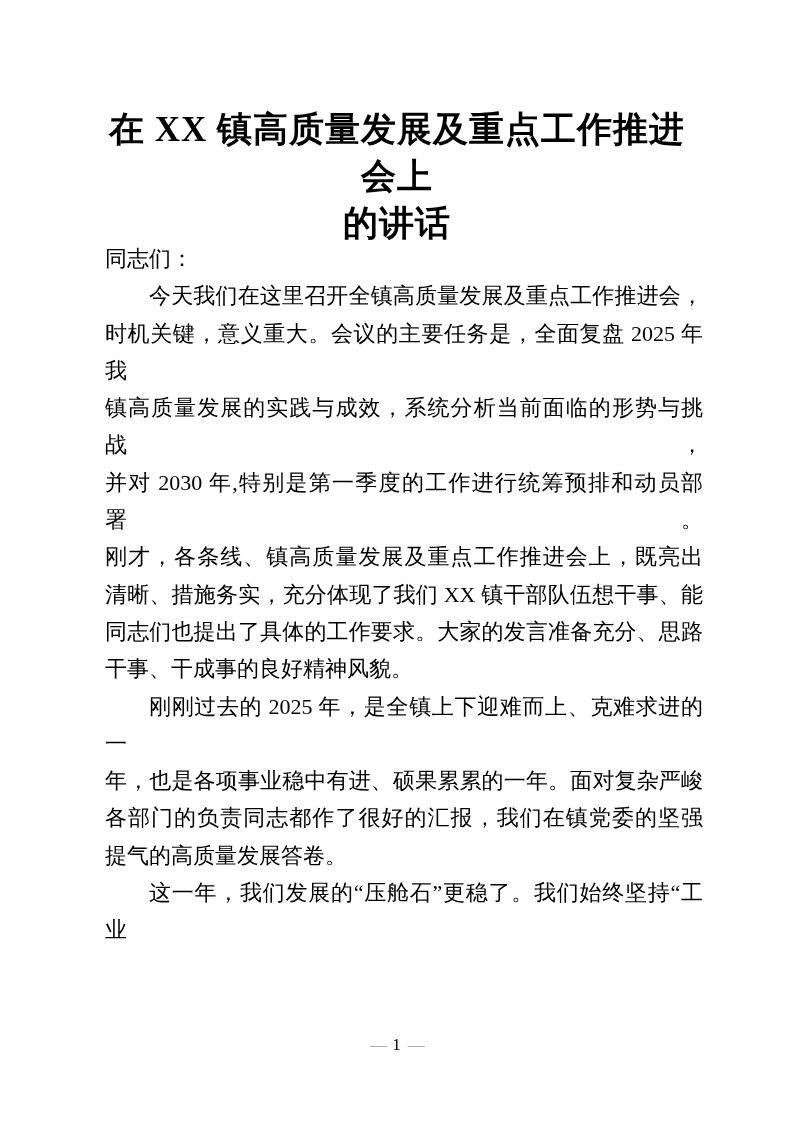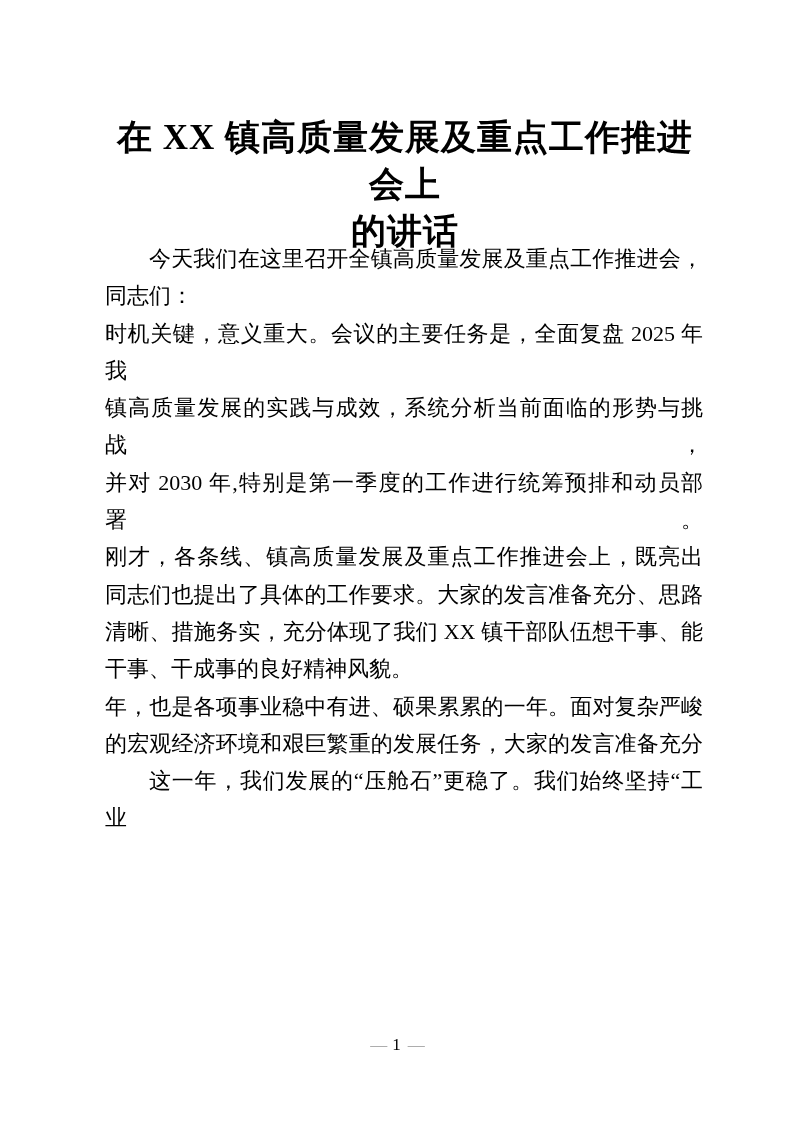--- a/index.html
+++ b/index.html
@@ -14,21 +14,21 @@
     background: #ffffff;
     overflow: hidden;
     font-family: "Liberation Serif", "DejaVu Serif", serif;
     color: #000000;
   }
   .doc-title {
     position: absolute;
     top: 106px;
     left: 97px;
     width: 600px;
-    margin: 8px;
+    margin: 0;
     font-size: 35px;
     line-height: 47px;
     font-weight: 700;
     text-align: center;
     letter-spacing: 1px;
   }
   .doc-title .title-line {
     display: block;
   }
   .doc-body {
@@ -72,31 +72,33 @@
 <body>
 
 <div class="page">
 
   <h1 class="doc-title">
     <span class="title-line">在 XX 镇高质量发展及重点工作推进会上</span>
     <span class="title-line">的讲话</span>
   </h1>
 
   <div class="doc-body">
+      <div class="line">同志们：</div>
       <div class="line indent fill">今天我们在这里召开全镇高质量发展及重点工作推进会，</div>
-      <div class="line">同志们：</div>
       <div class="line fill">时机关键，意义重大。会议的主要任务是，全面复盘 2025 年我</div>
       <div class="line fill">镇高质量发展的实践与成效，系统分析当前面临的形势与挑战，</div>
       <div class="line fill">并对 2030 年,特别是第一季度的工作进行统筹预排和动员部署。</div>
       <div class="line fill">刚才，各条线、镇高质量发展及重点工作推进会上，既亮出</div>
+      <div class="line fill">清晰、措施务实，充分体现了我们 XX 镇干部队伍想干事、能</div>
       <div class="line fill">同志们也提出了具体的工作要求。大家的发言准备充分、思路</div>
-      <div class="line fill">清晰、措施务实，充分体现了我们 XX 镇干部队伍想干事、能</div>
       <div class="line">干事、干成事的良好精神风貌。</div>
+      <div class="line indent fill">刚刚过去的 2025 年，是全镇上下迎难而上、克难求进的一</div>
       <div class="line fill">年，也是各项事业稳中有进、硕果累累的一年。面对复杂严峻</div>
-      <div class="line fill">的宏观经济环境和艰巨繁重的发展任务，大家的发言准备充分</div>
+      <div class="line fill">各部门的负责同志都作了很好的汇报，我们在镇党委的坚强</div>
+      <div class="line">提气的高质量发展答卷。</div>
       <div class="line indent fill">这一年，我们发展的“压舱石”更稳了。我们始终坚持“工业</div>
     </div>
 
   <div class="page-footer">
     <span class="footer-dash">—</span><span class="footer-num">1</span><span class="footer-dash">—</span>
   </div>
 
 </div>
 
 </body></html>

